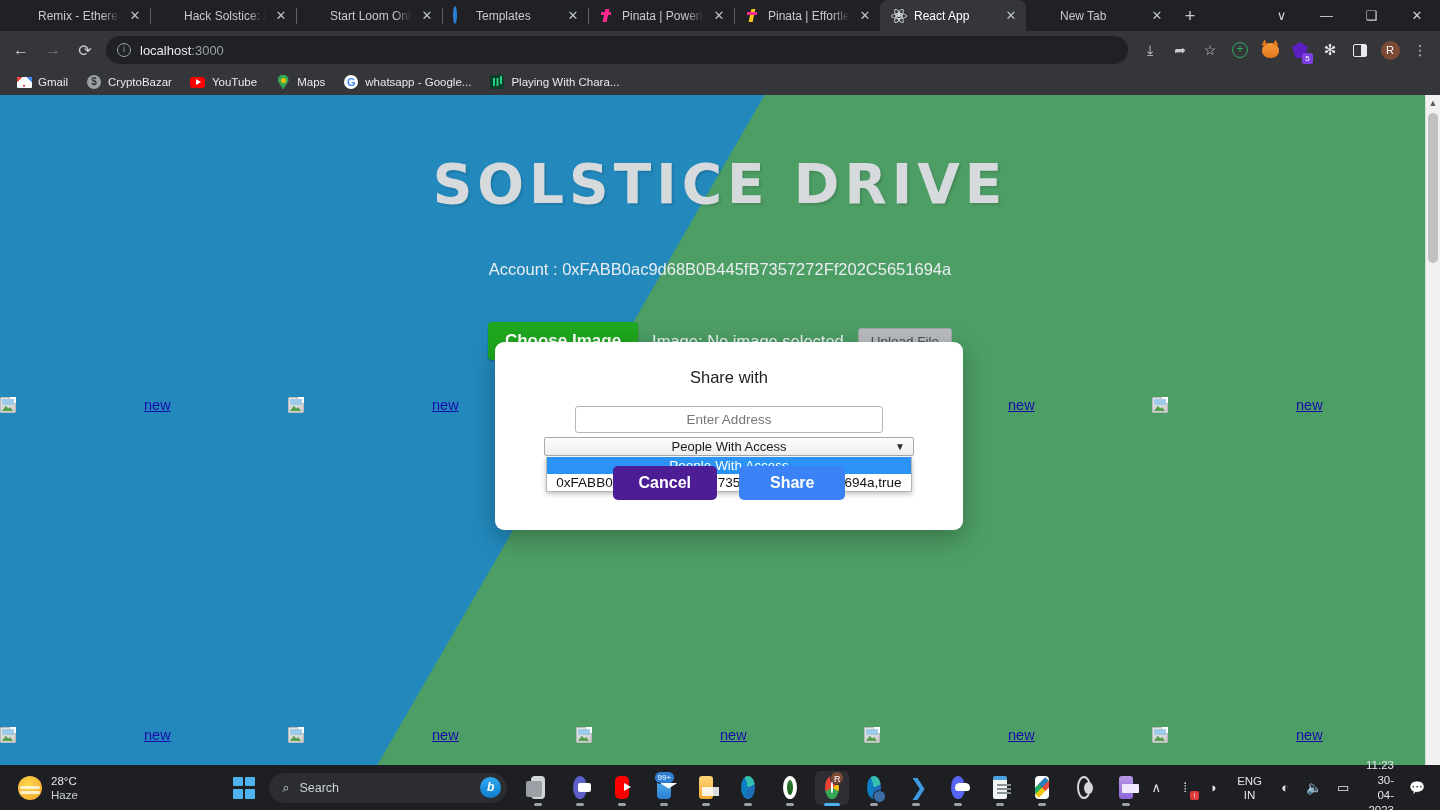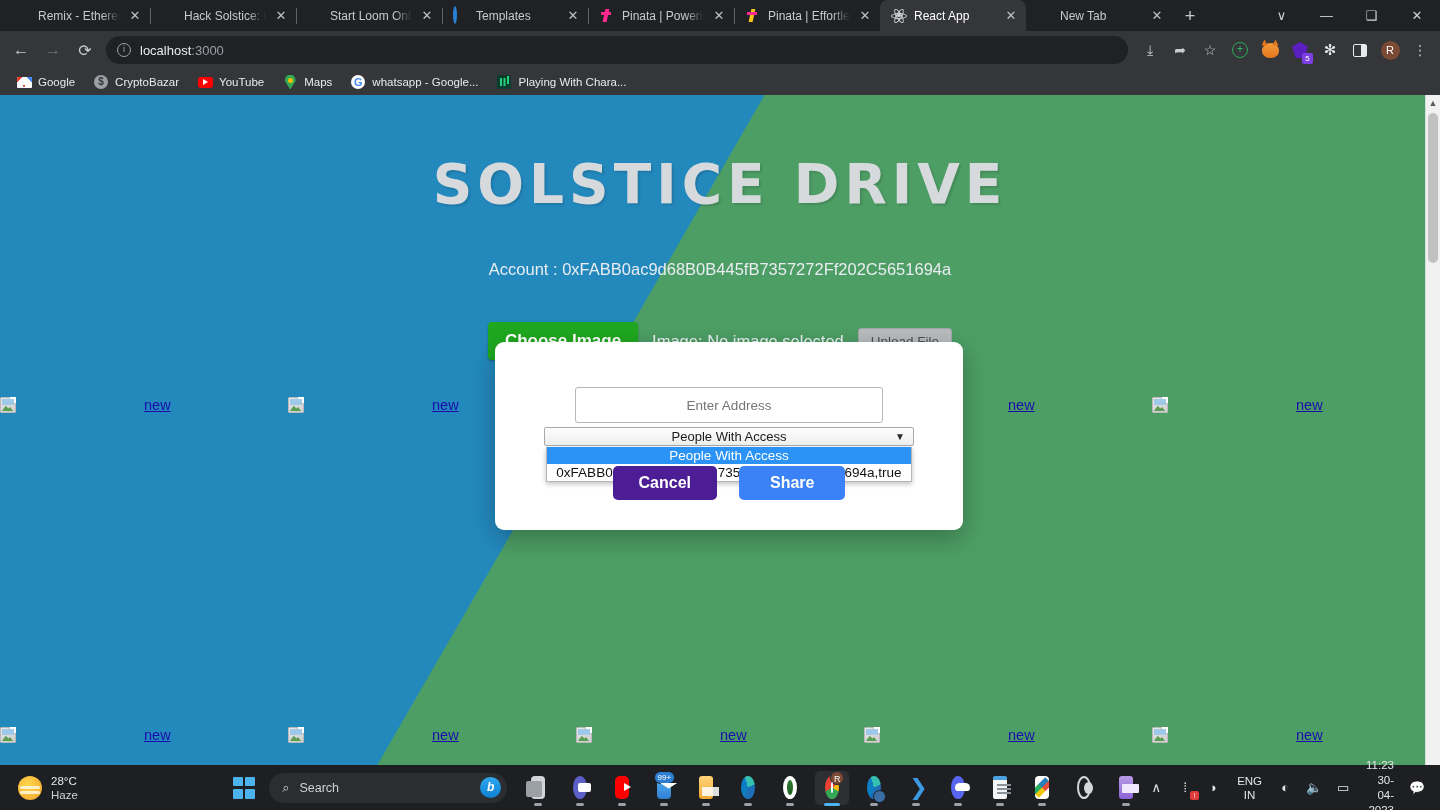--- a/index.html
+++ b/index.html
@@ -211,21 +211,21 @@
   
   .modal-overlay { position: absolute; inset: 0; z-index: 5; }
   .modal {
     position: absolute; left: 495px; top: 247px; width: 468px; height: 188px;
     background: #fff; border-radius: 9px;
     box-shadow: 0 8px 26px rgba(0,0,0,.28);
     padding-top: 26px;
   }
   .modal-title { text-align: center; font-size: 16.5px; color: #222; font-weight: normal; }
   .modal-input {
-    display: block; width: 308px; height: 36px; margin: 19px auto 0;
+    display: block; width: 308px; height: 27px; margin: 19px auto 0;
     border: 1px solid #b7b7b7; border-radius: 3px;
     text-align: center; font-size: 13.5px; color: #333;
     font-family: "Liberation Sans", sans-serif;
   }
   .modal-input::placeholder { color: #757575; }
   .select-wrap { position: relative; width: 370px; margin: 4px auto 0; }
   .select-box {
     width: 100%; height: 19px; background: linear-gradient(#fdfdfd,#eeeeee);
     border: 1px solid #a9a9a9; border-radius: 2px;
     display: flex; align-items: center; justify-content: center;
@@ -431,21 +431,21 @@
         <span class="avatar-r">R</span>
       </div>
     <div class="tbicon">⋮</div>
   </div>
 
   <div class="bookmarks">
     <div class="bm">
       <span class="bi">
           <span class="bi-gmail"></span>
         </span>
-      <span>Google</span>
+      <span>Gmail</span>
     </div>
     <div class="bm">
       <span class="bi">
           <span class="bi-crypto">$</span>
         </span>
       <span>CryptoBazar</span>
     </div>
     <div class="bm">
       <span class="bi">
           <span class="bi-yt"></span>
@@ -570,20 +570,21 @@
           </div>
         <div class="grid-cell">
             <a class="newlink">new</a>
           </div>
       </div>
     </div>
   </div>
 
   <div class="modal-overlay">
     <div class="modal">
+      <div class="modal-title">Share with</div>
       <input class="modal-input" placeholder="Enter Address" style="">
       <div class="select-wrap">
         <div class="select-box">
           <span>People With Access</span>
           <span class="chev">▼</span>
         </div>
         <div class="dropdown">
           <div class="dd-opt sel">People With Access</div>
           <div class="dd-opt">0xFABB0ac9d68B0B445fB7357272Ff202C5651694a,true</div>
         </div>

